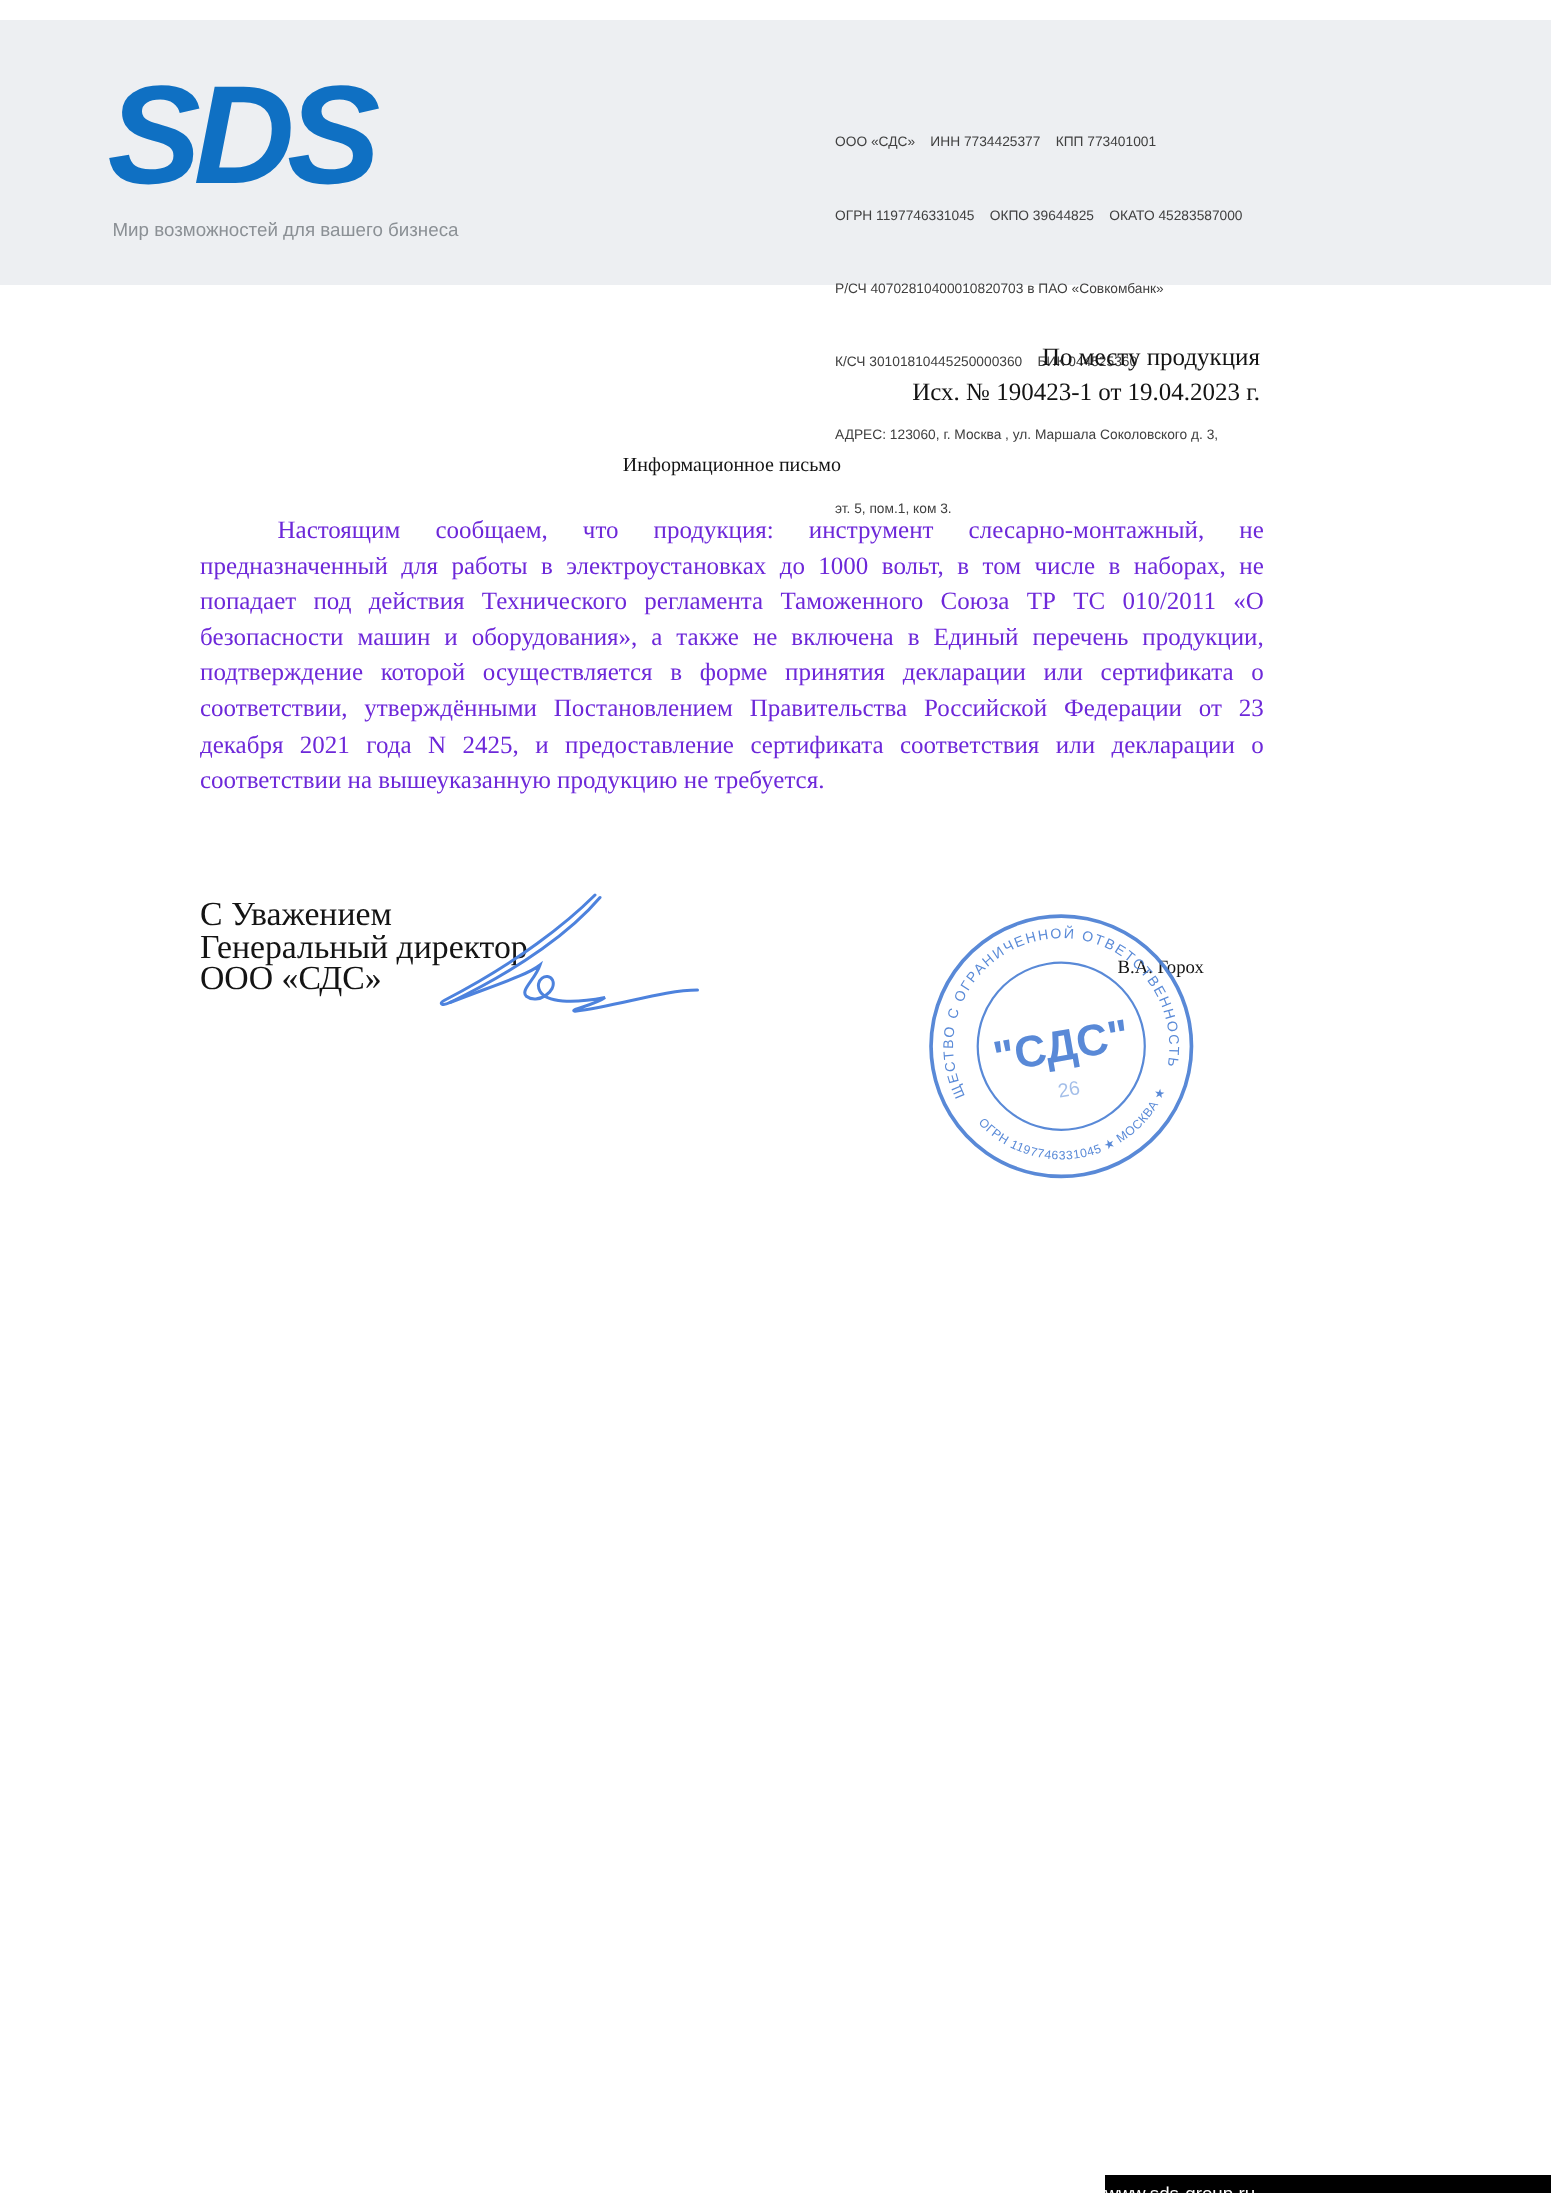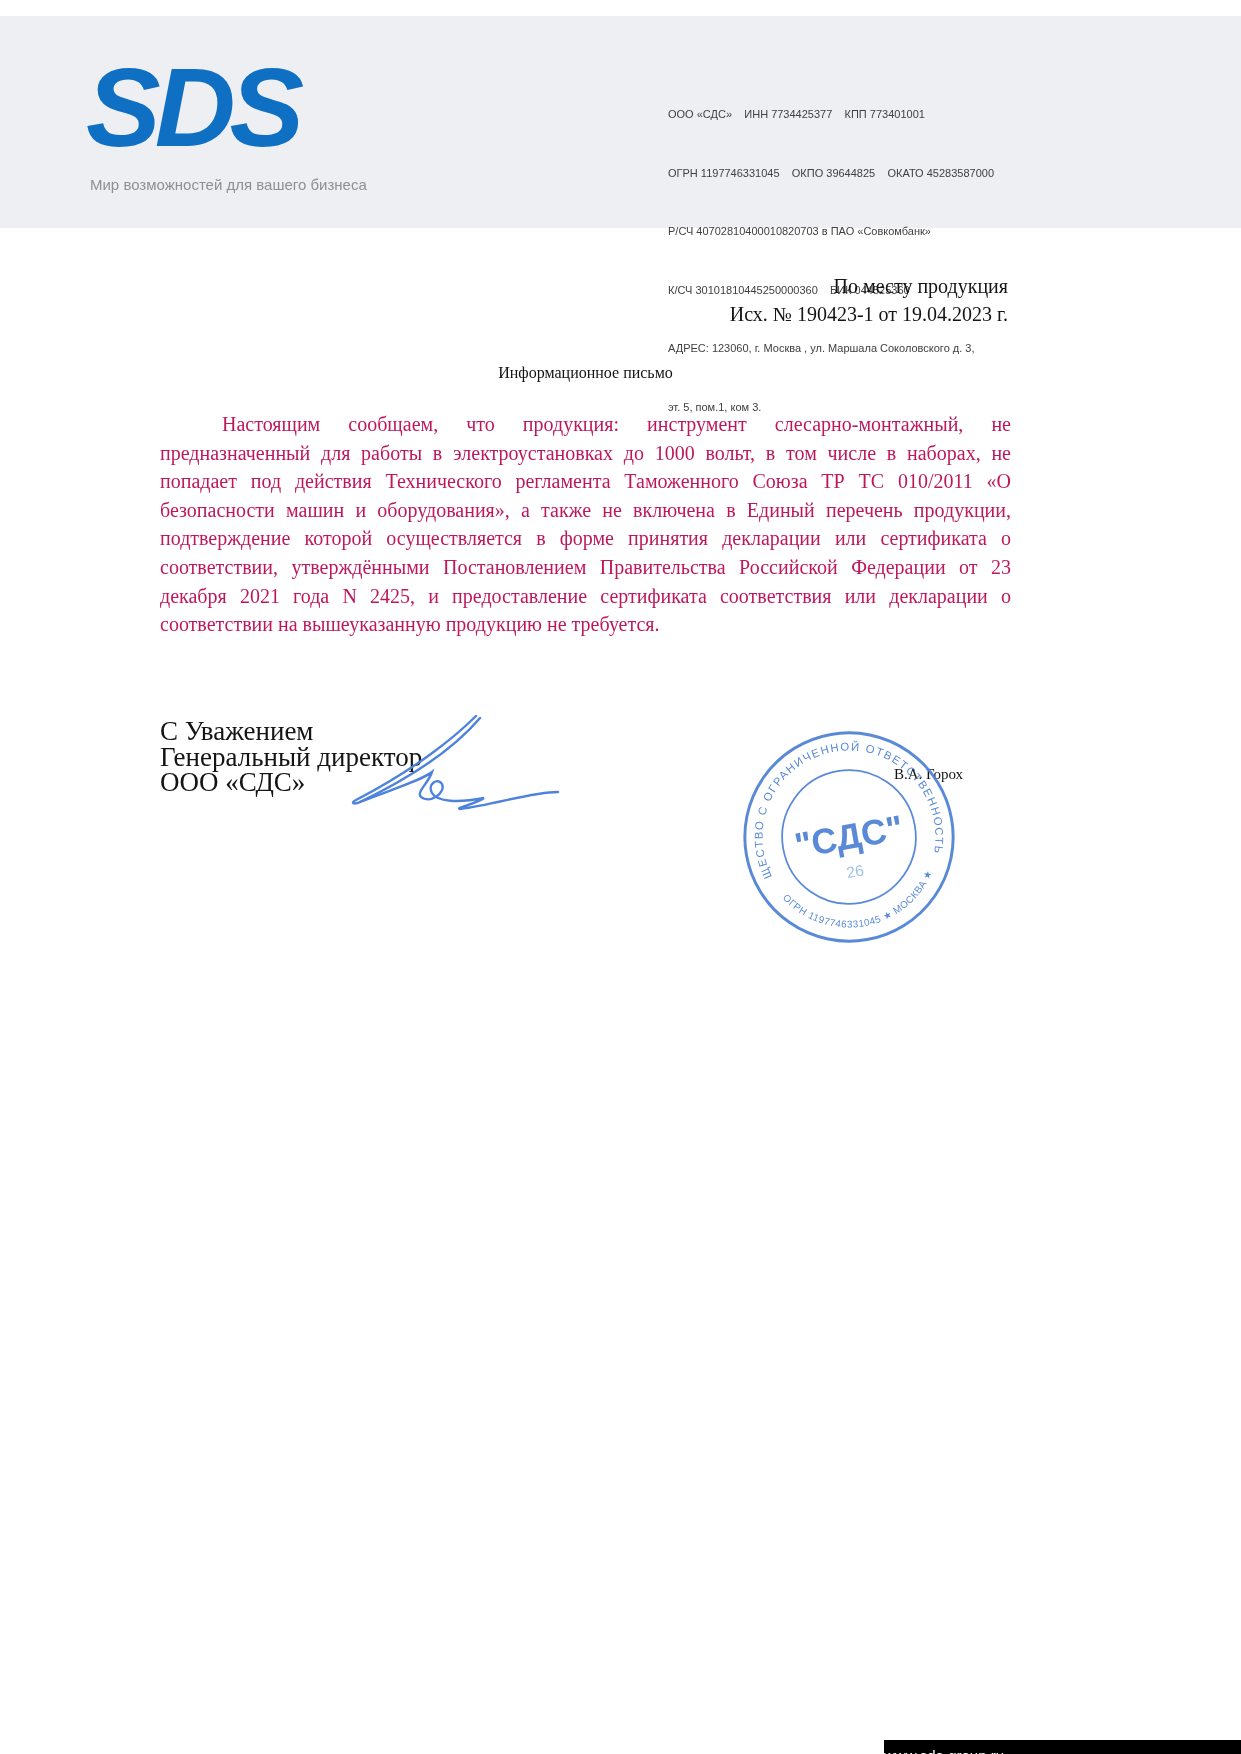--- a/index.html
+++ b/index.html
@@ -13,21 +13,21 @@
           font-weight:bold; font-style:italic; font-size:112px; line-height:1; color:#0f70c3; letter-spacing:-6px; }
   .tagline { position:absolute; left:90px; top:160px; font-family:"Liberation Sans", sans-serif;
              font-size:15px; color:#8b9095; }
   .company-details { position:absolute; left:668px; top:50px; font-family:"Liberation Sans", sans-serif;
                      font-size:11px; line-height:19.5px; color:#404040; white-space:pre; }
 
   
   .recipient { position:absolute; top:256px; right:233px; text-align:right; font-size:20px; line-height:28px; color:#141414; }
   .title { position:absolute; top:348px; left:160px; width:851px; text-align:center; font-size:16px; font-weight:normal; color:#141414; }
   .body-text { position:absolute; top:394px; left:160px; width:851px; font-size:20px; line-height:28.6px;
-               text-align:justify; color:#be185d; }
+               text-align:justify; color:#6d28d9; }
   .para1 { text-indent:62px; }
   .sign-block { position:absolute; left:160px; top:703px; font-size:27px; line-height:25.5px; color:#141414; }
   .signer { position:absolute; left:894px; top:750px; font-size:15px; color:#141414; }
 
   
   .signature-svg { position:absolute; left:326px; top:692px; }
   .stamp-svg { position:absolute; left:736px; top:708px; opacity:0.92; }
 
   
   .footer-bar { position:absolute; right:0; bottom:0; width:357px; height:30px; background:#000000;

